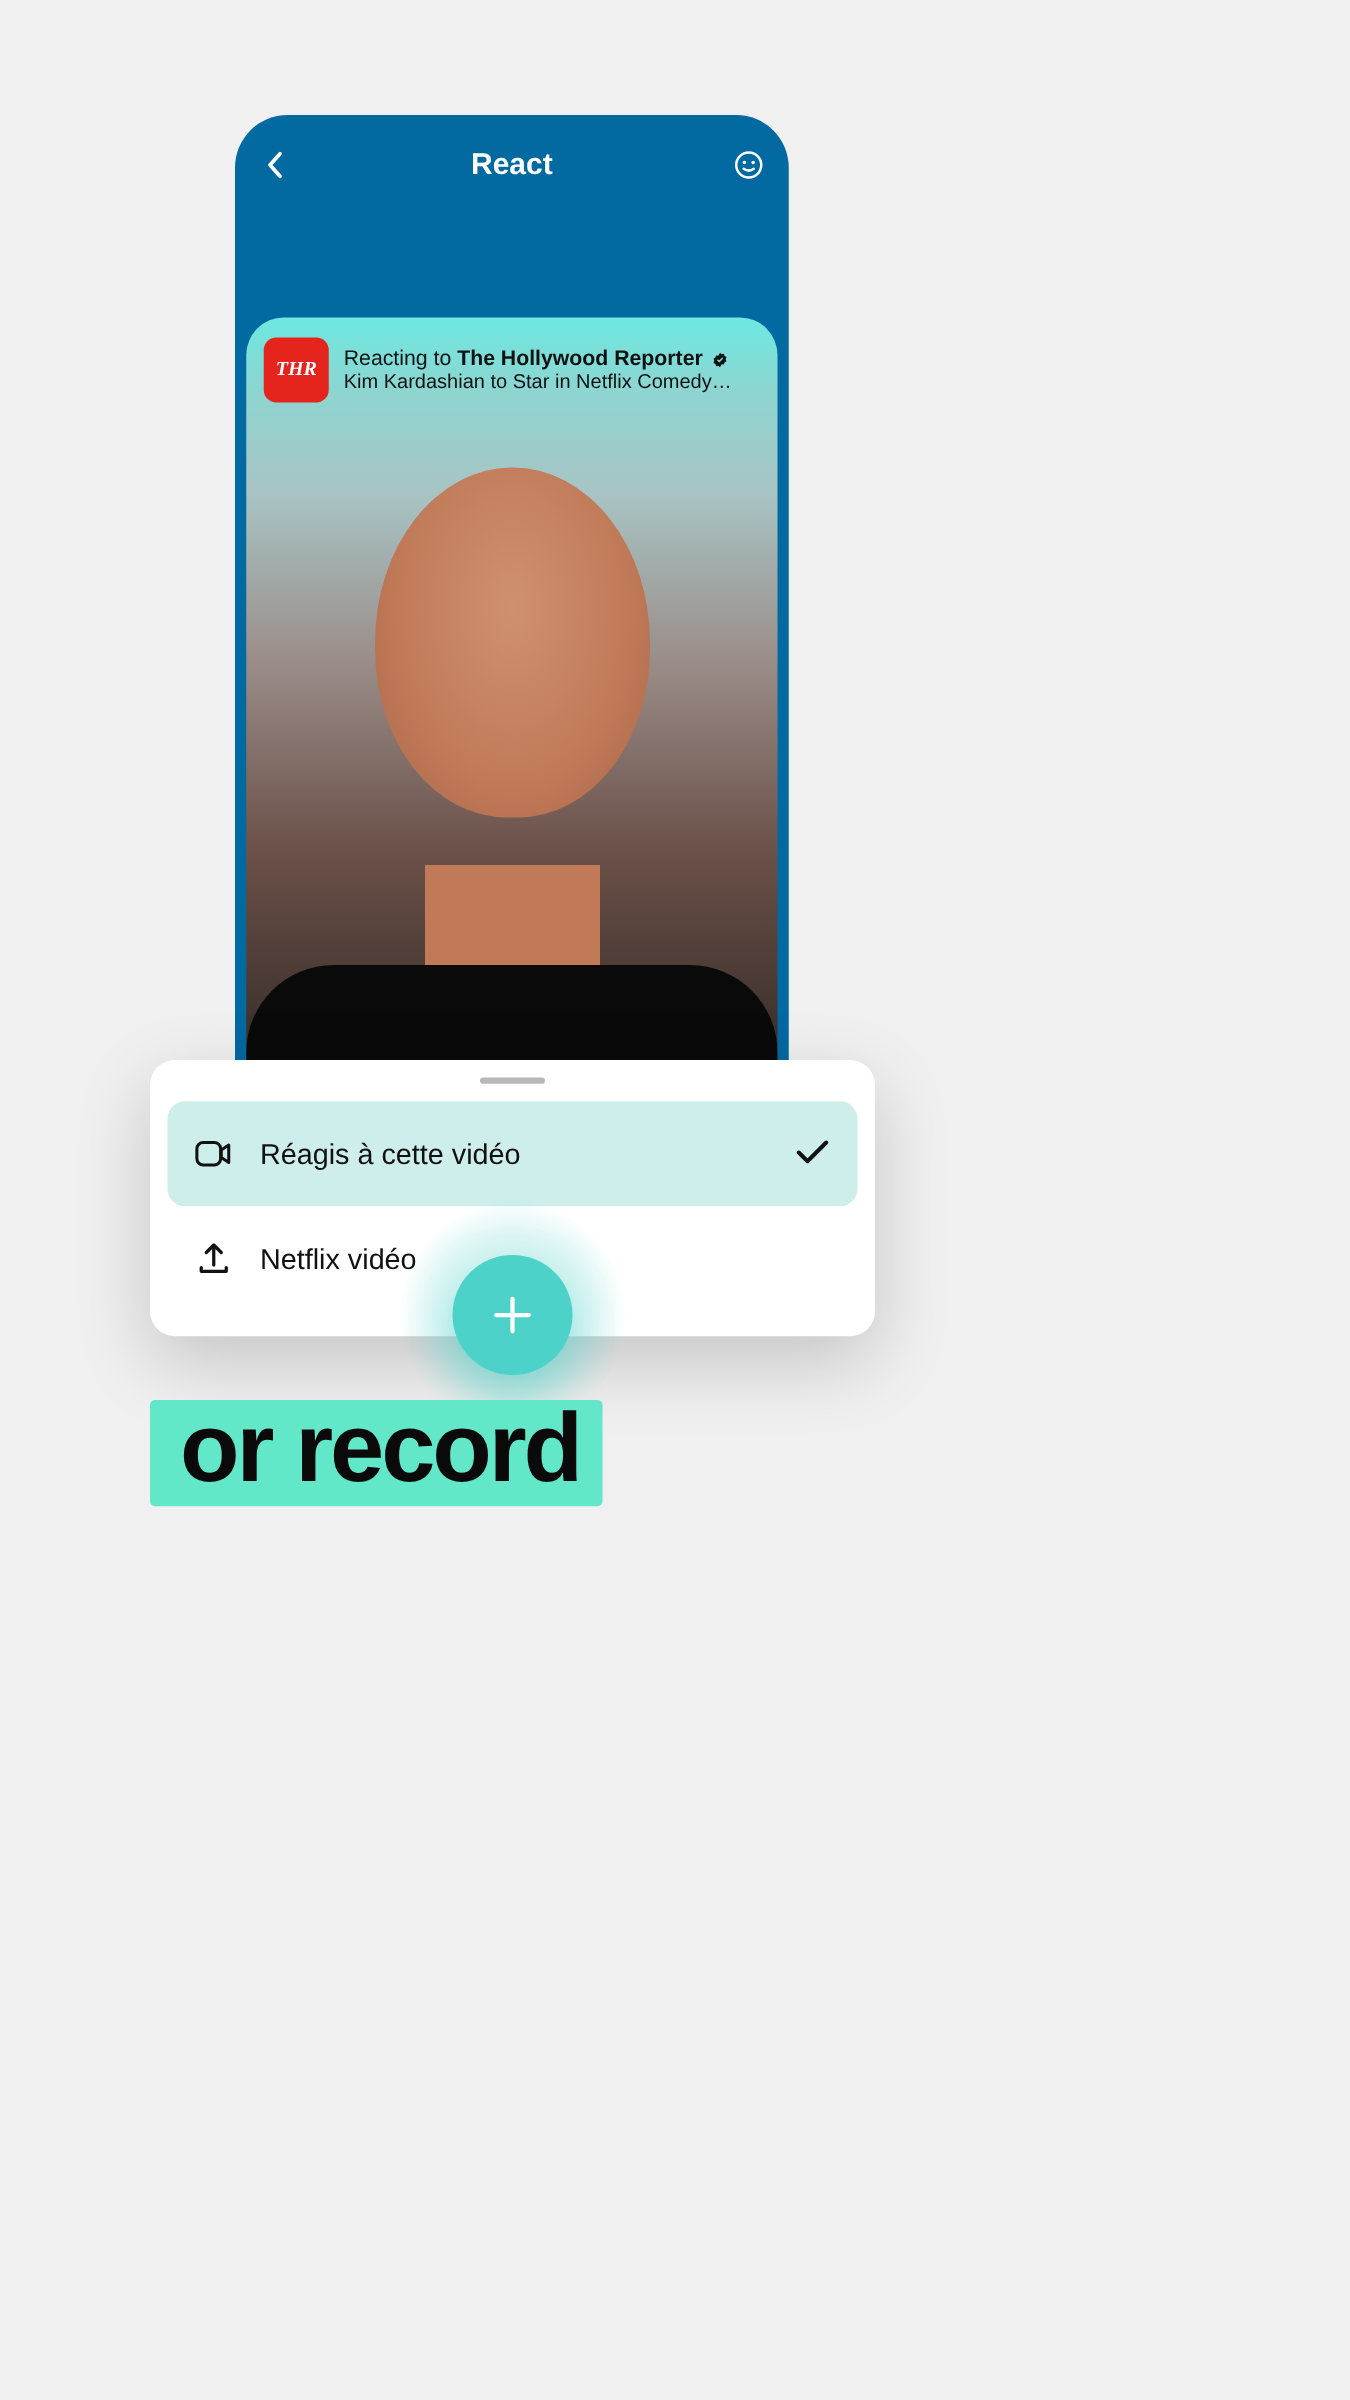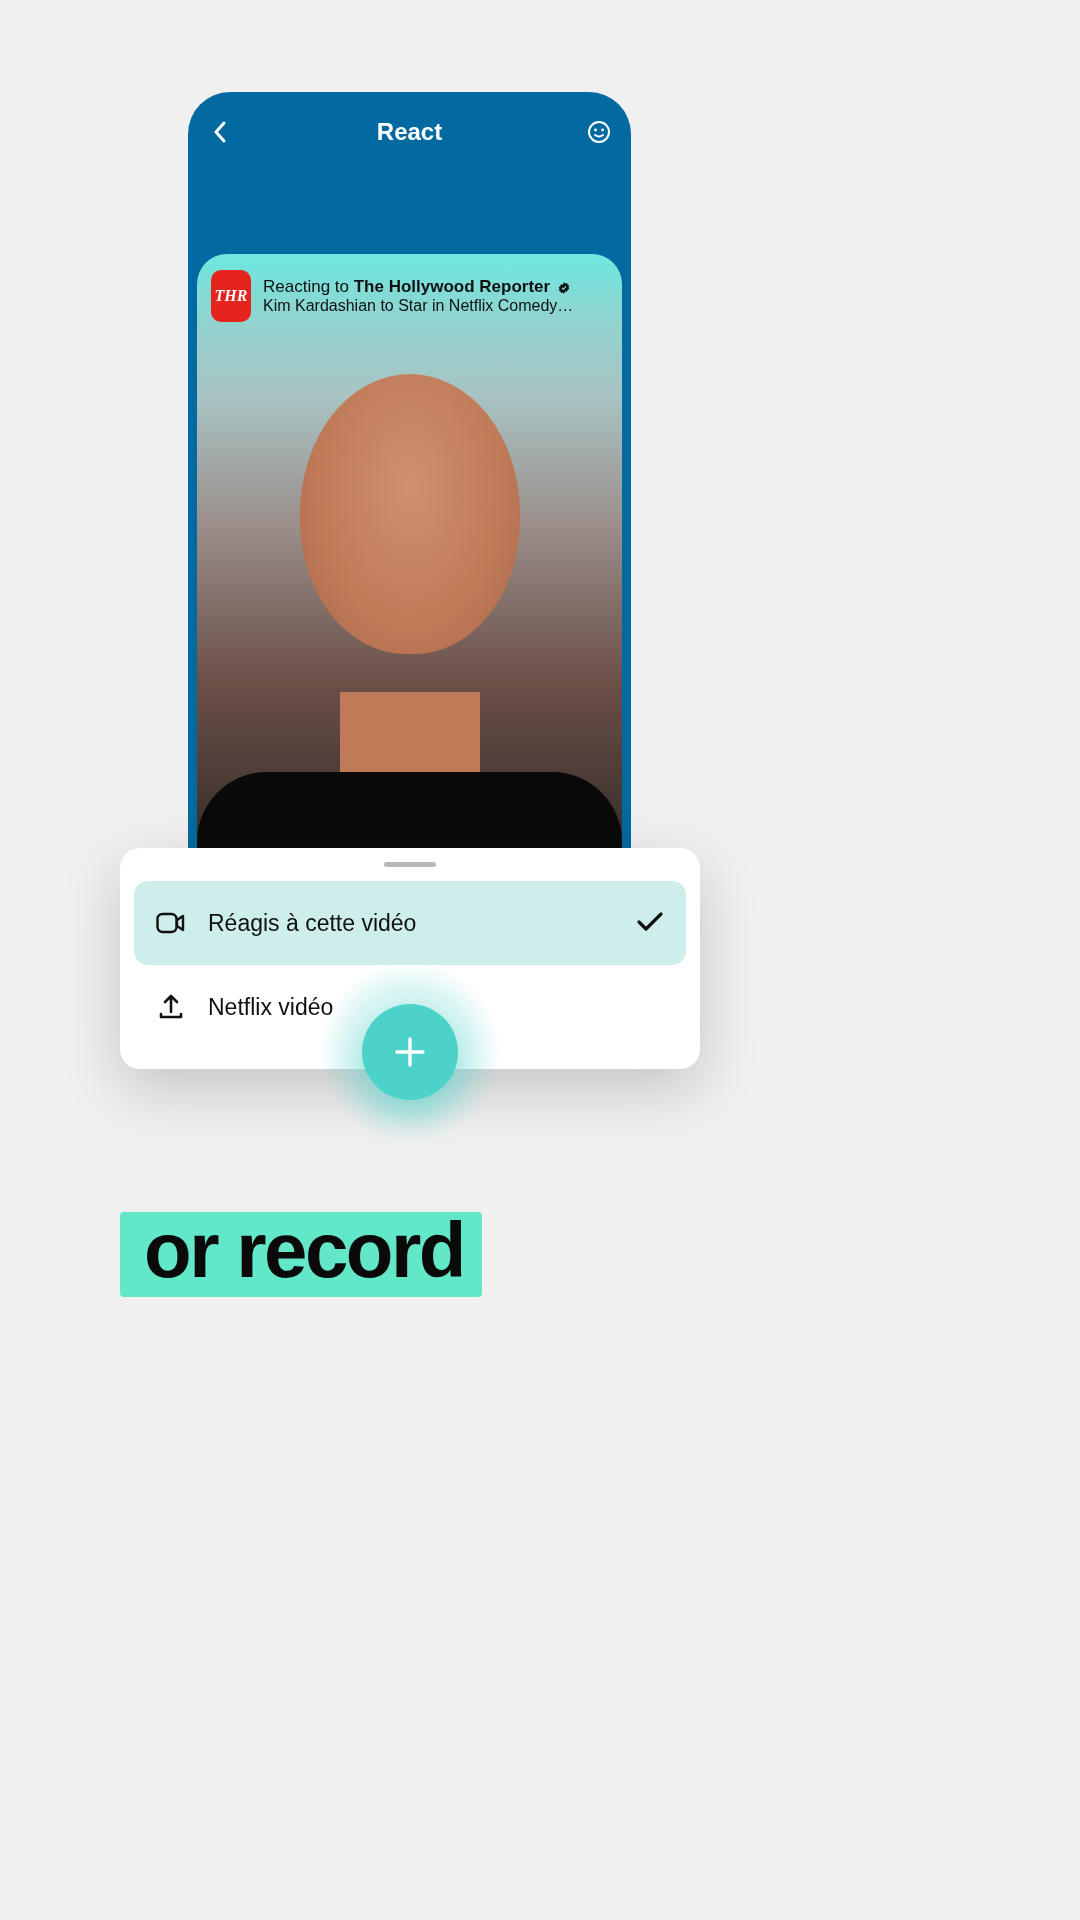--- a/index.html
+++ b/index.html
@@ -55,21 +55,21 @@
   .video-top-card {
     position: absolute;
     top: 16px;
     left: 14px;
     right: 14px;
     display: flex;
     align-items: center;
     gap: 12px;
   }
   .source-badge {
-    width: 40px;
+    width: 52px;
     height: 52px;
     border-radius: 10px;
     background: #e4241d;
     display: flex;
     align-items: center;
     justify-content: center;
     flex-shrink: 0;
   }
   .source-badge-text {
     color: #fff;
@@ -221,21 +221,21 @@
     border-radius: 50%;
     background: #4cd2c8;
     display: flex;
     align-items: center;
     justify-content: center;
     box-shadow: 0 12px 30px rgba(76,210,200,0.5);
   }
   .headline-wrap {
     position: absolute;
     left: 120px;
-    top: 1212px;
+    top: 1120px;
   }
   .headline {
     font-size: 78px;
     font-weight: 800;
     color: #0a0a0a;
     letter-spacing: -2.5px;
     line-height: 0.94;
   }
   .hl-line {
     display: inline-block;

